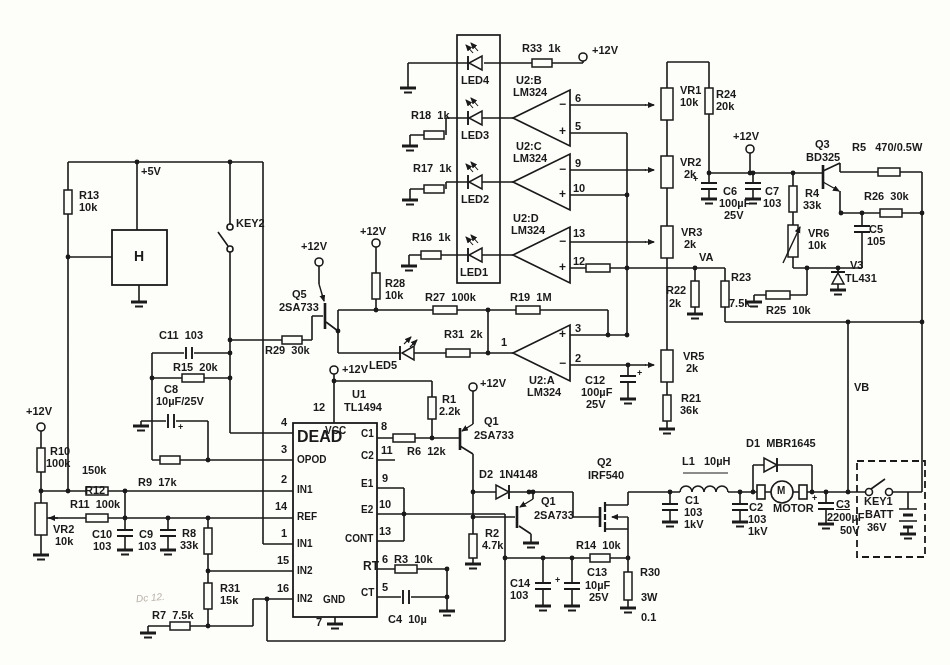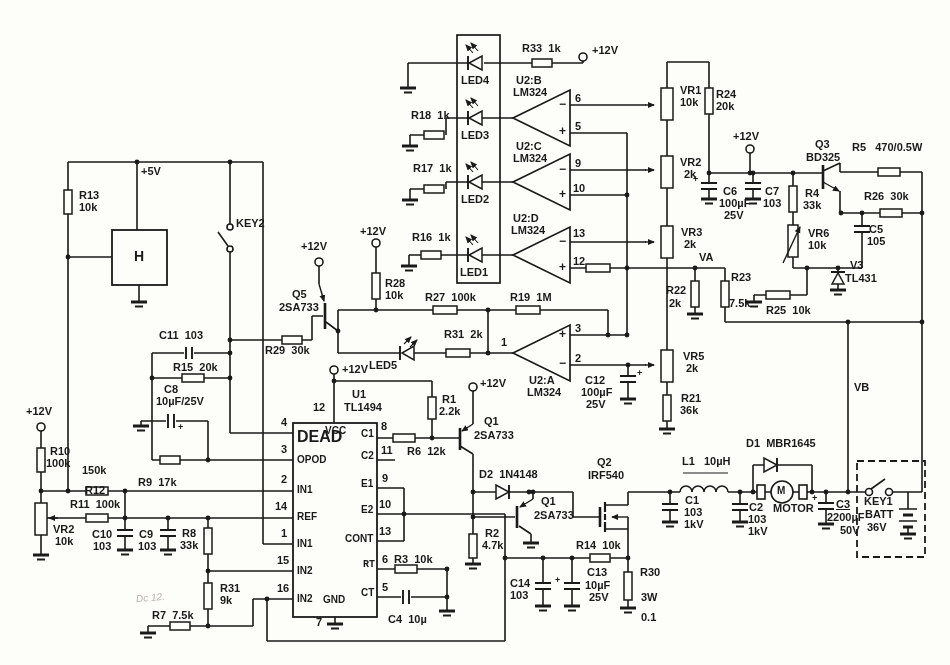--- a/index.html
+++ b/index.html
@@ -408,21 +408,21 @@
       <span class="lbl" style="left: 70px; top: 499px;">R11  100k</span>
       <span class="lbl" style="left: 53px; top: 524px;">VR2</span>
       <span class="lbl" style="left: 55px; top: 536px;">10k</span>
       <span class="lbl" style="left: 92px; top: 529px;">C10</span>
       <span class="lbl" style="left: 93px; top: 541px;">103</span>
       <span class="lbl" style="left: 139px; top: 529px;">C9</span>
       <span class="lbl" style="left: 138px; top: 541px;">103</span>
       <span class="lbl" style="left: 182px; top: 528px;">R8</span>
       <span class="lbl" style="left: 180px; top: 540px;">33k</span>
       <span class="lbl" style="left: 220px; top: 583px;">R31</span>
-      <span class="lbl" style="left: 220px; top: 595px;">9k</span>
+      <span class="lbl" style="left: 220px; top: 595px;">15k</span>
       <span class="lbl" style="left: 152px; top: 610px;">R7  7.5k</span>
       <span class="lbl stamp" style="left: 136px; top: 593px; font-size: 10px;">Dc 12.</span>
       <span class="lbl" style="left: 352px; top: 389px;">U1</span>
       <span class="lbl" style="left: 344px; top: 402px;">TL1494</span>
       <span class="lbl" style="left: 342px; top: 364px;">+12V</span>
       <span class="lbl" style="left: 313px; top: 402px;">12</span>
       <span class="lbl" style="left: 281px; top: 417px;">4</span>
       <span class="lbl" style="left: 281px; top: 444px;">3</span>
       <span class="lbl" style="left: 281px; top: 474px;">2</span>
       <span class="lbl" style="left: 275px; top: 501px;">14</span>
@@ -436,21 +436,21 @@
       <span class="lbl" style="left: 297px; top: 539px; font-size: 10px;">IN1</span>
       <span class="lbl" style="left: 297px; top: 566px; font-size: 10px;">IN2</span>
       <span class="lbl" style="left: 297px; top: 594px; font-size: 10px;">IN2</span>
       <span class="lbl" style="left: 325px; top: 426px; font-size: 10px;">VCC</span>
       <span class="lbl" style="left: 323px; top: 595px; font-size: 10px;">GND</span>
       <span class="lbl" style="left: 361px; top: 429px; font-size: 10px;">C1</span>
       <span class="lbl" style="left: 361px; top: 451px; font-size: 10px;">C2</span>
       <span class="lbl" style="left: 361px; top: 479px; font-size: 10px;">E1</span>
       <span class="lbl" style="left: 361px; top: 505px; font-size: 10px;">E2</span>
       <span class="lbl" style="left: 345px; top: 534px; font-size: 10px;">CONT</span>
-      <span class="lbl" style="left: 363px; top: 560px; font-size: 10px; font-family: Liberation Mono, monospace;">RT</span>
+      <span class="lbl" style="left: 363px; top: 560px; font-size: 12px;">RT</span>
       <span class="lbl" style="left: 361px; top: 588px; font-size: 10px;">CT</span>
       <span class="lbl" style="left: 381px; top: 421px;">8</span>
       <span class="lbl" style="left: 381px; top: 445px;">11</span>
       <span class="lbl" style="left: 382px; top: 473px;">9</span>
       <span class="lbl" style="left: 379px; top: 499px;">10</span>
       <span class="lbl" style="left: 379px; top: 526px;">13</span>
       <span class="lbl" style="left: 382px; top: 554px;">6</span>
       <span class="lbl" style="left: 382px; top: 582px;">5</span>
       <span class="lbl" style="left: 316px; top: 617px;">7</span>
       <span class="lbl" style="left: 407px; top: 446px;">R6  12k</span>

